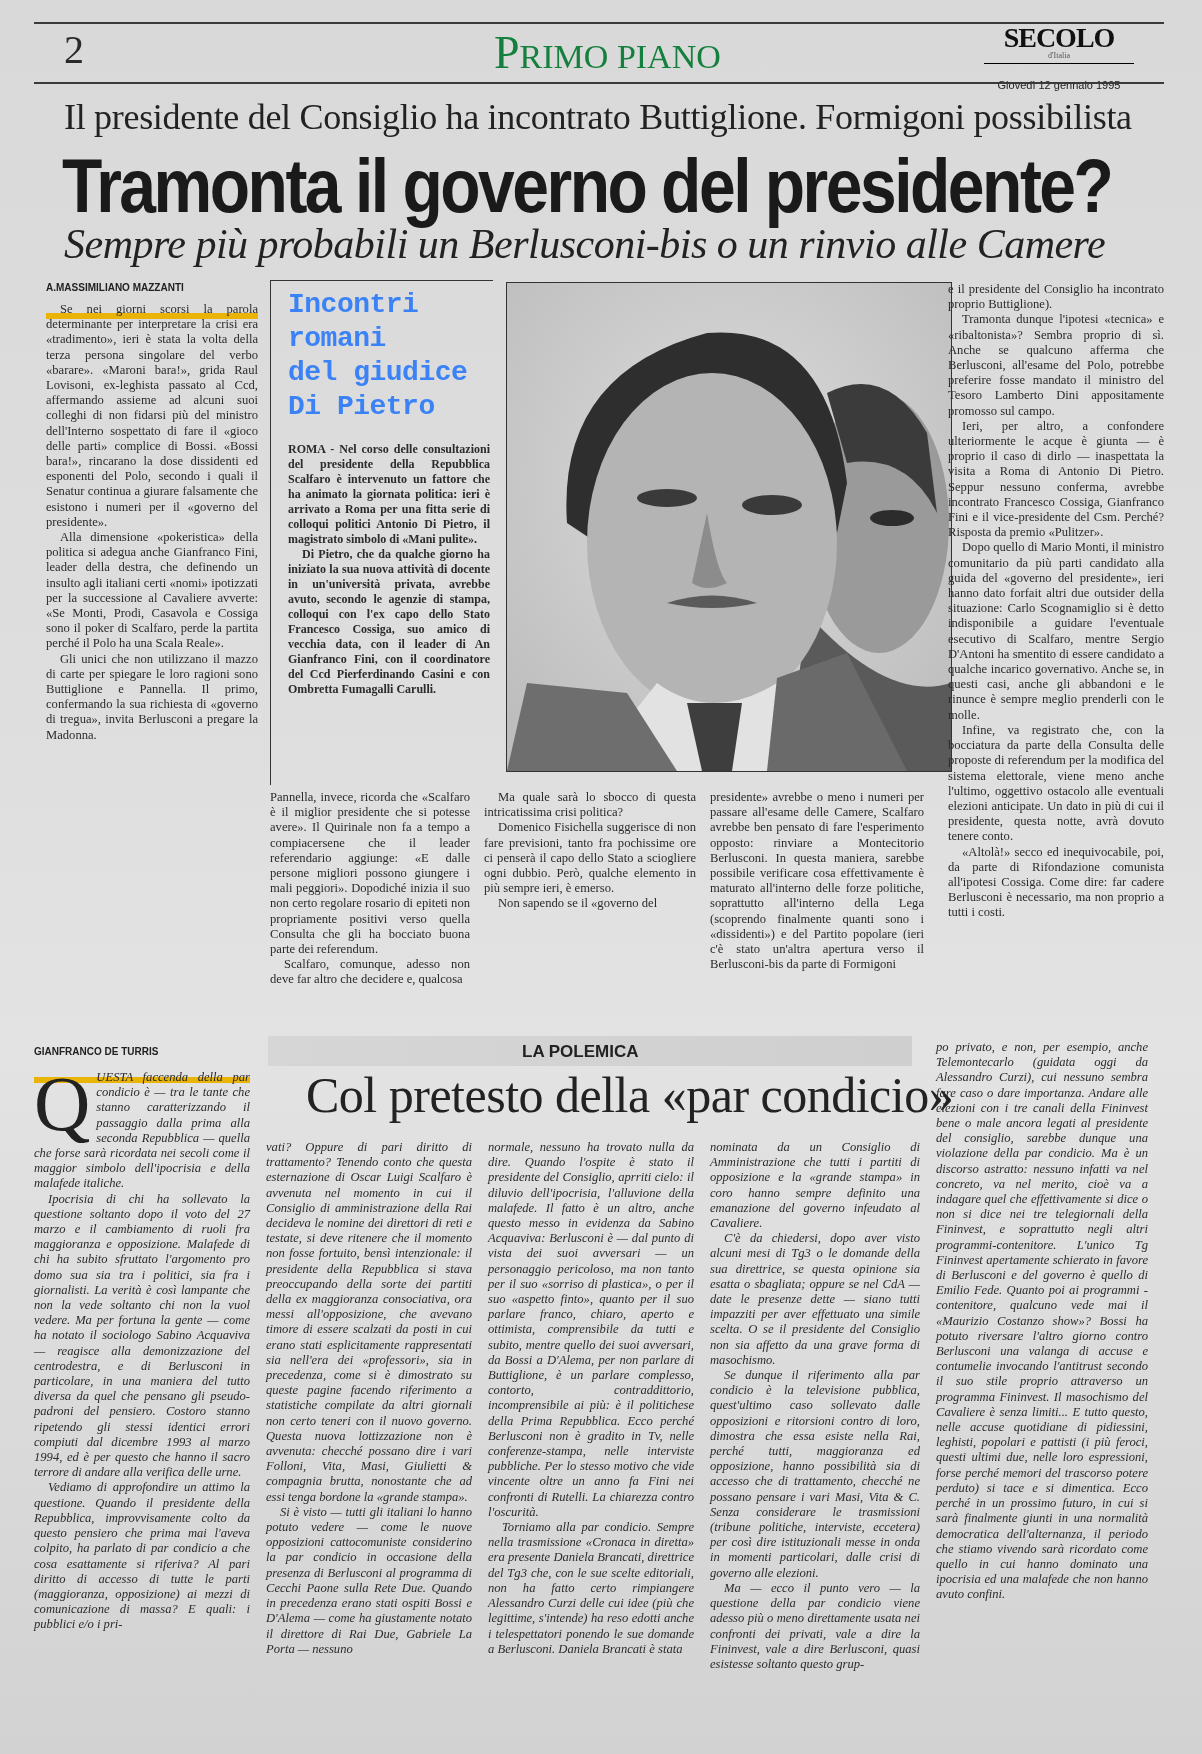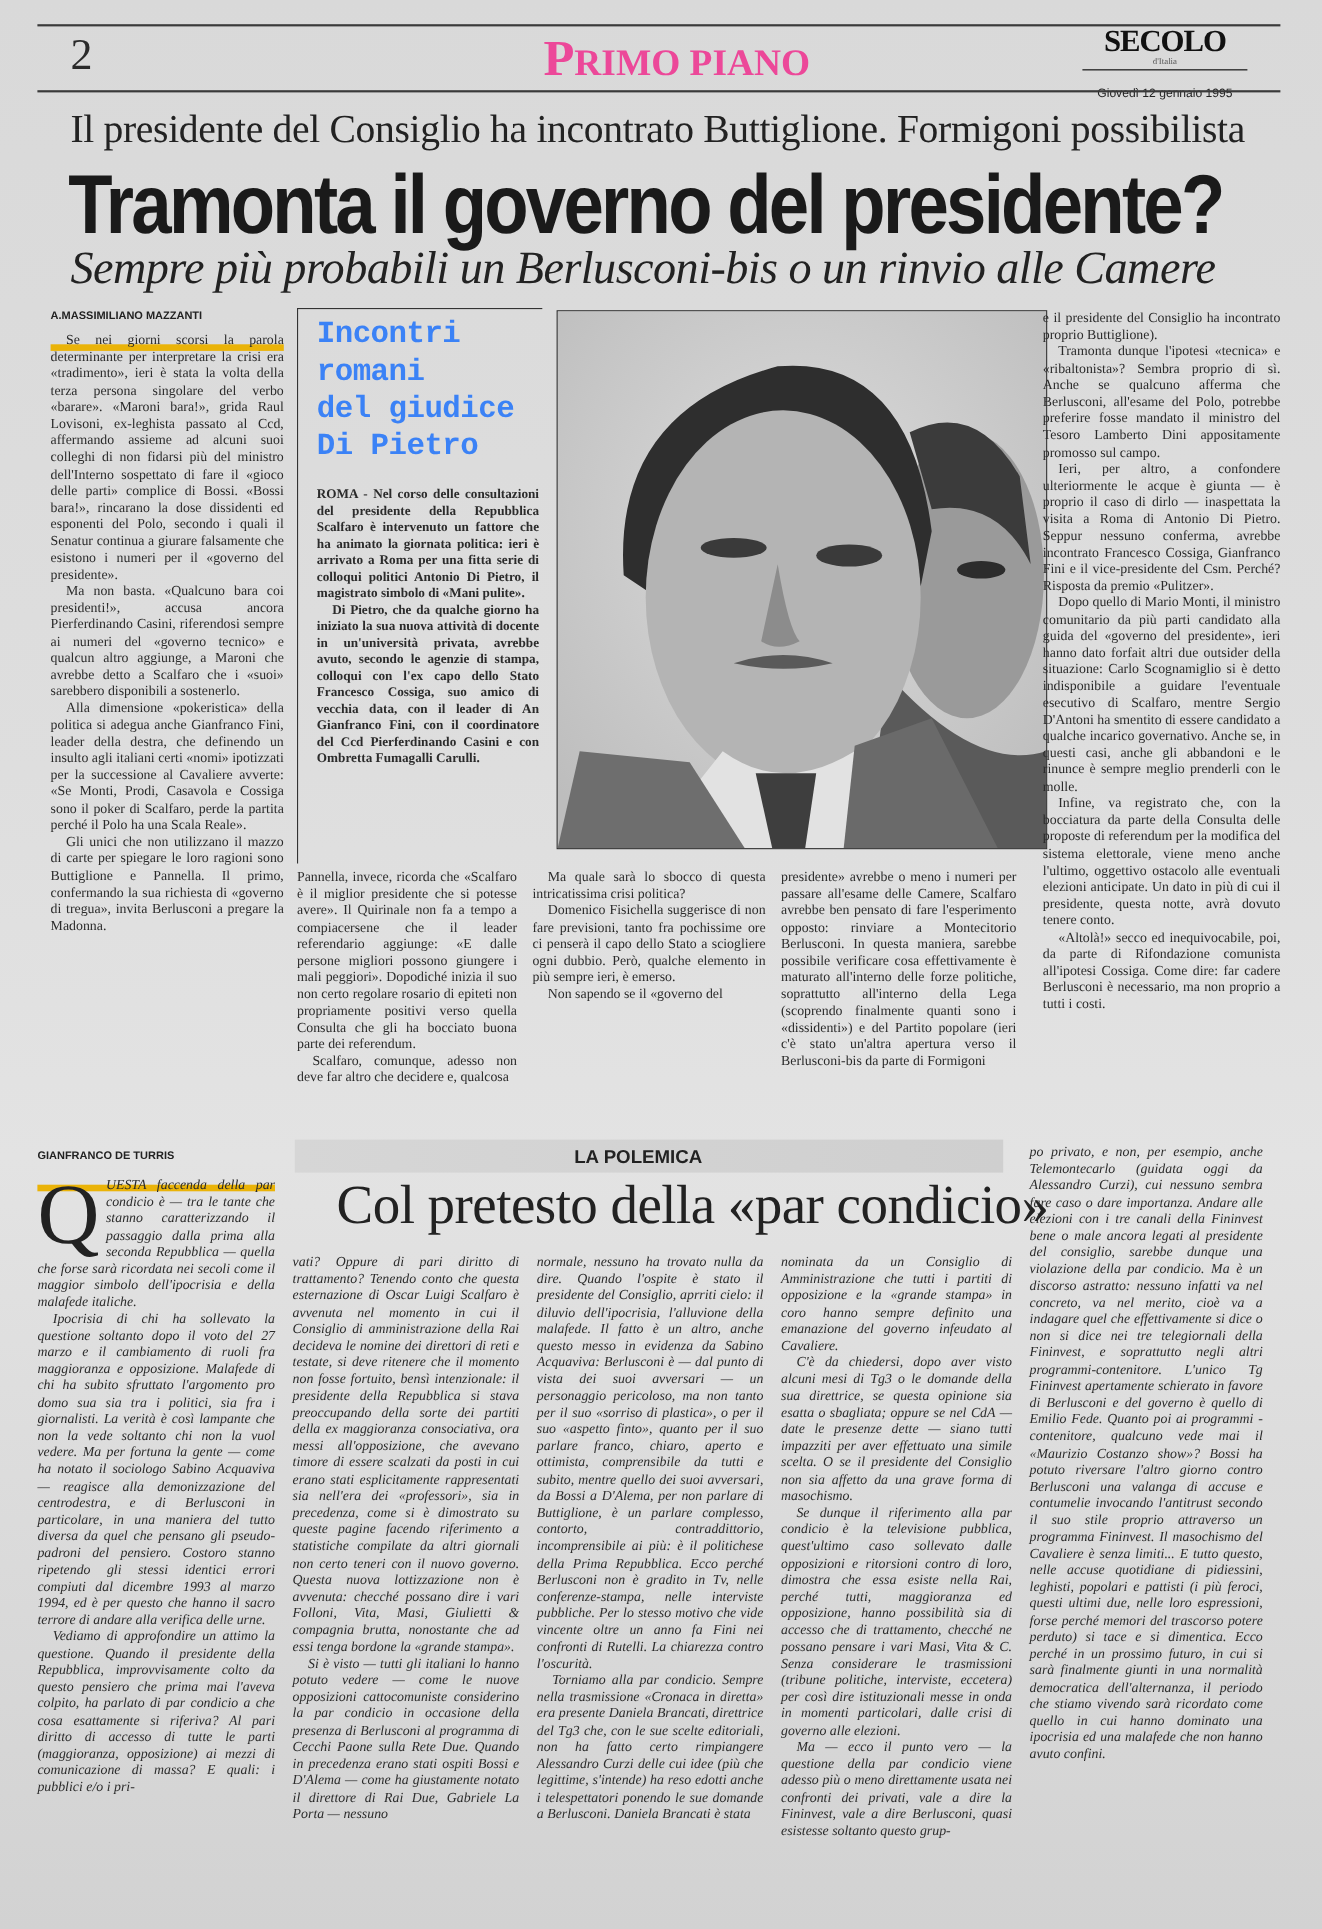--- a/index.html
+++ b/index.html
@@ -5,21 +5,21 @@
   html, body { margin:0; padding:0; }
   body {
     width:1202px; height:1754px; overflow:hidden;
     background: linear-gradient(180deg,#d9d9d9 0%,#dedede 40%,#e3e3e3 60%,#d2d2d2 100%);
     font-family:"Liberation Serif", serif; color:#1e1e1e;
     position:relative;
   }
   .page { position:absolute; left:34px; top:20px; width:1130px; height:1720px; }
   .rule { position:absolute; left:0; right:0; height:0; border-top:2px solid #3a3a3a; }
   #page-number { position:absolute; left:30px; top:6px; font-size:40px; font-family:"Liberation Serif", serif; color:#2a2a2a; }
-  #section-title { position:absolute; left:460px; top:6px; font-size:46px; letter-spacing:0; color:#ec4899; font-family:"Liberation Serif", serif;font-weight:bold; }
+  #section-title { position:absolute; left:460px; top:6px; font-size:46px; letter-spacing:0; color:#15803d; font-family:"Liberation Serif", serif; }
   #section-title .small { font-size:34px; }
   #masthead { position:absolute; right:30px; top:4px; width:150px; text-align:center; }
   #masthead .logo { font-family:"Liberation Serif", serif; font-weight:bold; font-size:28px; letter-spacing:-1px; color:#111; line-height:28px;}
   #masthead .sub { font-size:8px; color:#555; line-height:8px; }
   #masthead .date { font-family:"Liberation Sans", sans-serif; font-size:11px; border-top:1px solid #000000; margin-top:3px; padding-top:15px; color:#222; }
   #kicker { position:absolute; left:30px; top:76px; font-size:36px; color:#222; letter-spacing:-0.3px; white-space:nowrap; }
   #headline { position:absolute; left:28px; top:122px; font-family:"Liberation Sans", sans-serif; font-weight:bold; font-size:66px; letter-spacing:-2.5px; color:#1a1a1a; white-space:nowrap; transform:scaleY(1.15); transform-origin:top left; }
   #subheadline { position:absolute; left:30px; top:200px; font-size:42px; font-style:italic; color:#222; white-space:nowrap; letter-spacing:-0.5px; }
 
   .col { position:absolute; font-size:12.6px; line-height:15.2px; text-align:justify; color:#2b2b2b; }
@@ -55,21 +55,20 @@
   <div class="rule" style="top:62px"></div>
 
   <div id="kicker">Il presidente del Consiglio ha incontrato Buttiglione. Formigoni possibilista</div>
   <div id="headline">Tramonta il governo del presidente?</div>
   <div id="subheadline">Sempre più probabili un Berlusconi-bis o un rinvio alle Camere</div>
 
   <div class="byline" style="left:12px; top:262px; width:212px;">A.MASSIMILIANO MAZZANTI</div>
 
   <div class="col" style="left:12px; top:282px; width:212px;">
     <p>Se nei giorni scorsi la parola determinante per interpretare la crisi era «tradimento», ieri è stata la volta della terza persona singolare del verbo «barare». «Maroni bara!», grida Raul Lovisoni, ex-leghista passato al Ccd, affermando assieme ad alcuni suoi colleghi di non fidarsi più del ministro dell'Interno sospettato di fare il «gioco delle parti» complice di Bossi. «Bossi bara!», rincarano la dose dissidenti ed esponenti del Polo, secondo i quali il Senatur continua a giurare falsamente che esistono i numeri per il «governo del presidente».</p>
-    <p>Ma non basta. «Qualcuno bara coi presidenti!», accusa ancora Pierferdinando Casini, riferendosi sempre ai numeri del «governo tecnico» e qualcun altro aggiunge, a Maroni che avrebbe detto a Scalfaro che i «suoi» sarebbero disponibili a sostenerlo.</p>
     <p>Alla dimensione «pokeristica» della politica si adegua anche Gianfranco Fini, leader della destra, che definendo un insulto agli italiani certi «nomi» ipotizzati per la successione al Cavaliere avverte: «Se Monti, Prodi, Casavola e Cossiga sono il poker di Scalfaro, perde la partita perché il Polo ha una Scala Reale».</p>
     <p>Gli unici che non utilizzano il mazzo di carte per spiegare le loro ragioni sono Buttiglione e Pannella. Il primo, confermando la sua richiesta di «governo di tregua», invita Berlusconi a pregare la Madonna.</p>
   </div>
 
   <div id="sidebar-box"></div>
   <div id="sidebar-title">
     <div>Incontri</div>
     <div>romani</div>
     <div>del giudice</div>
     <div>Di Pietro</div>

